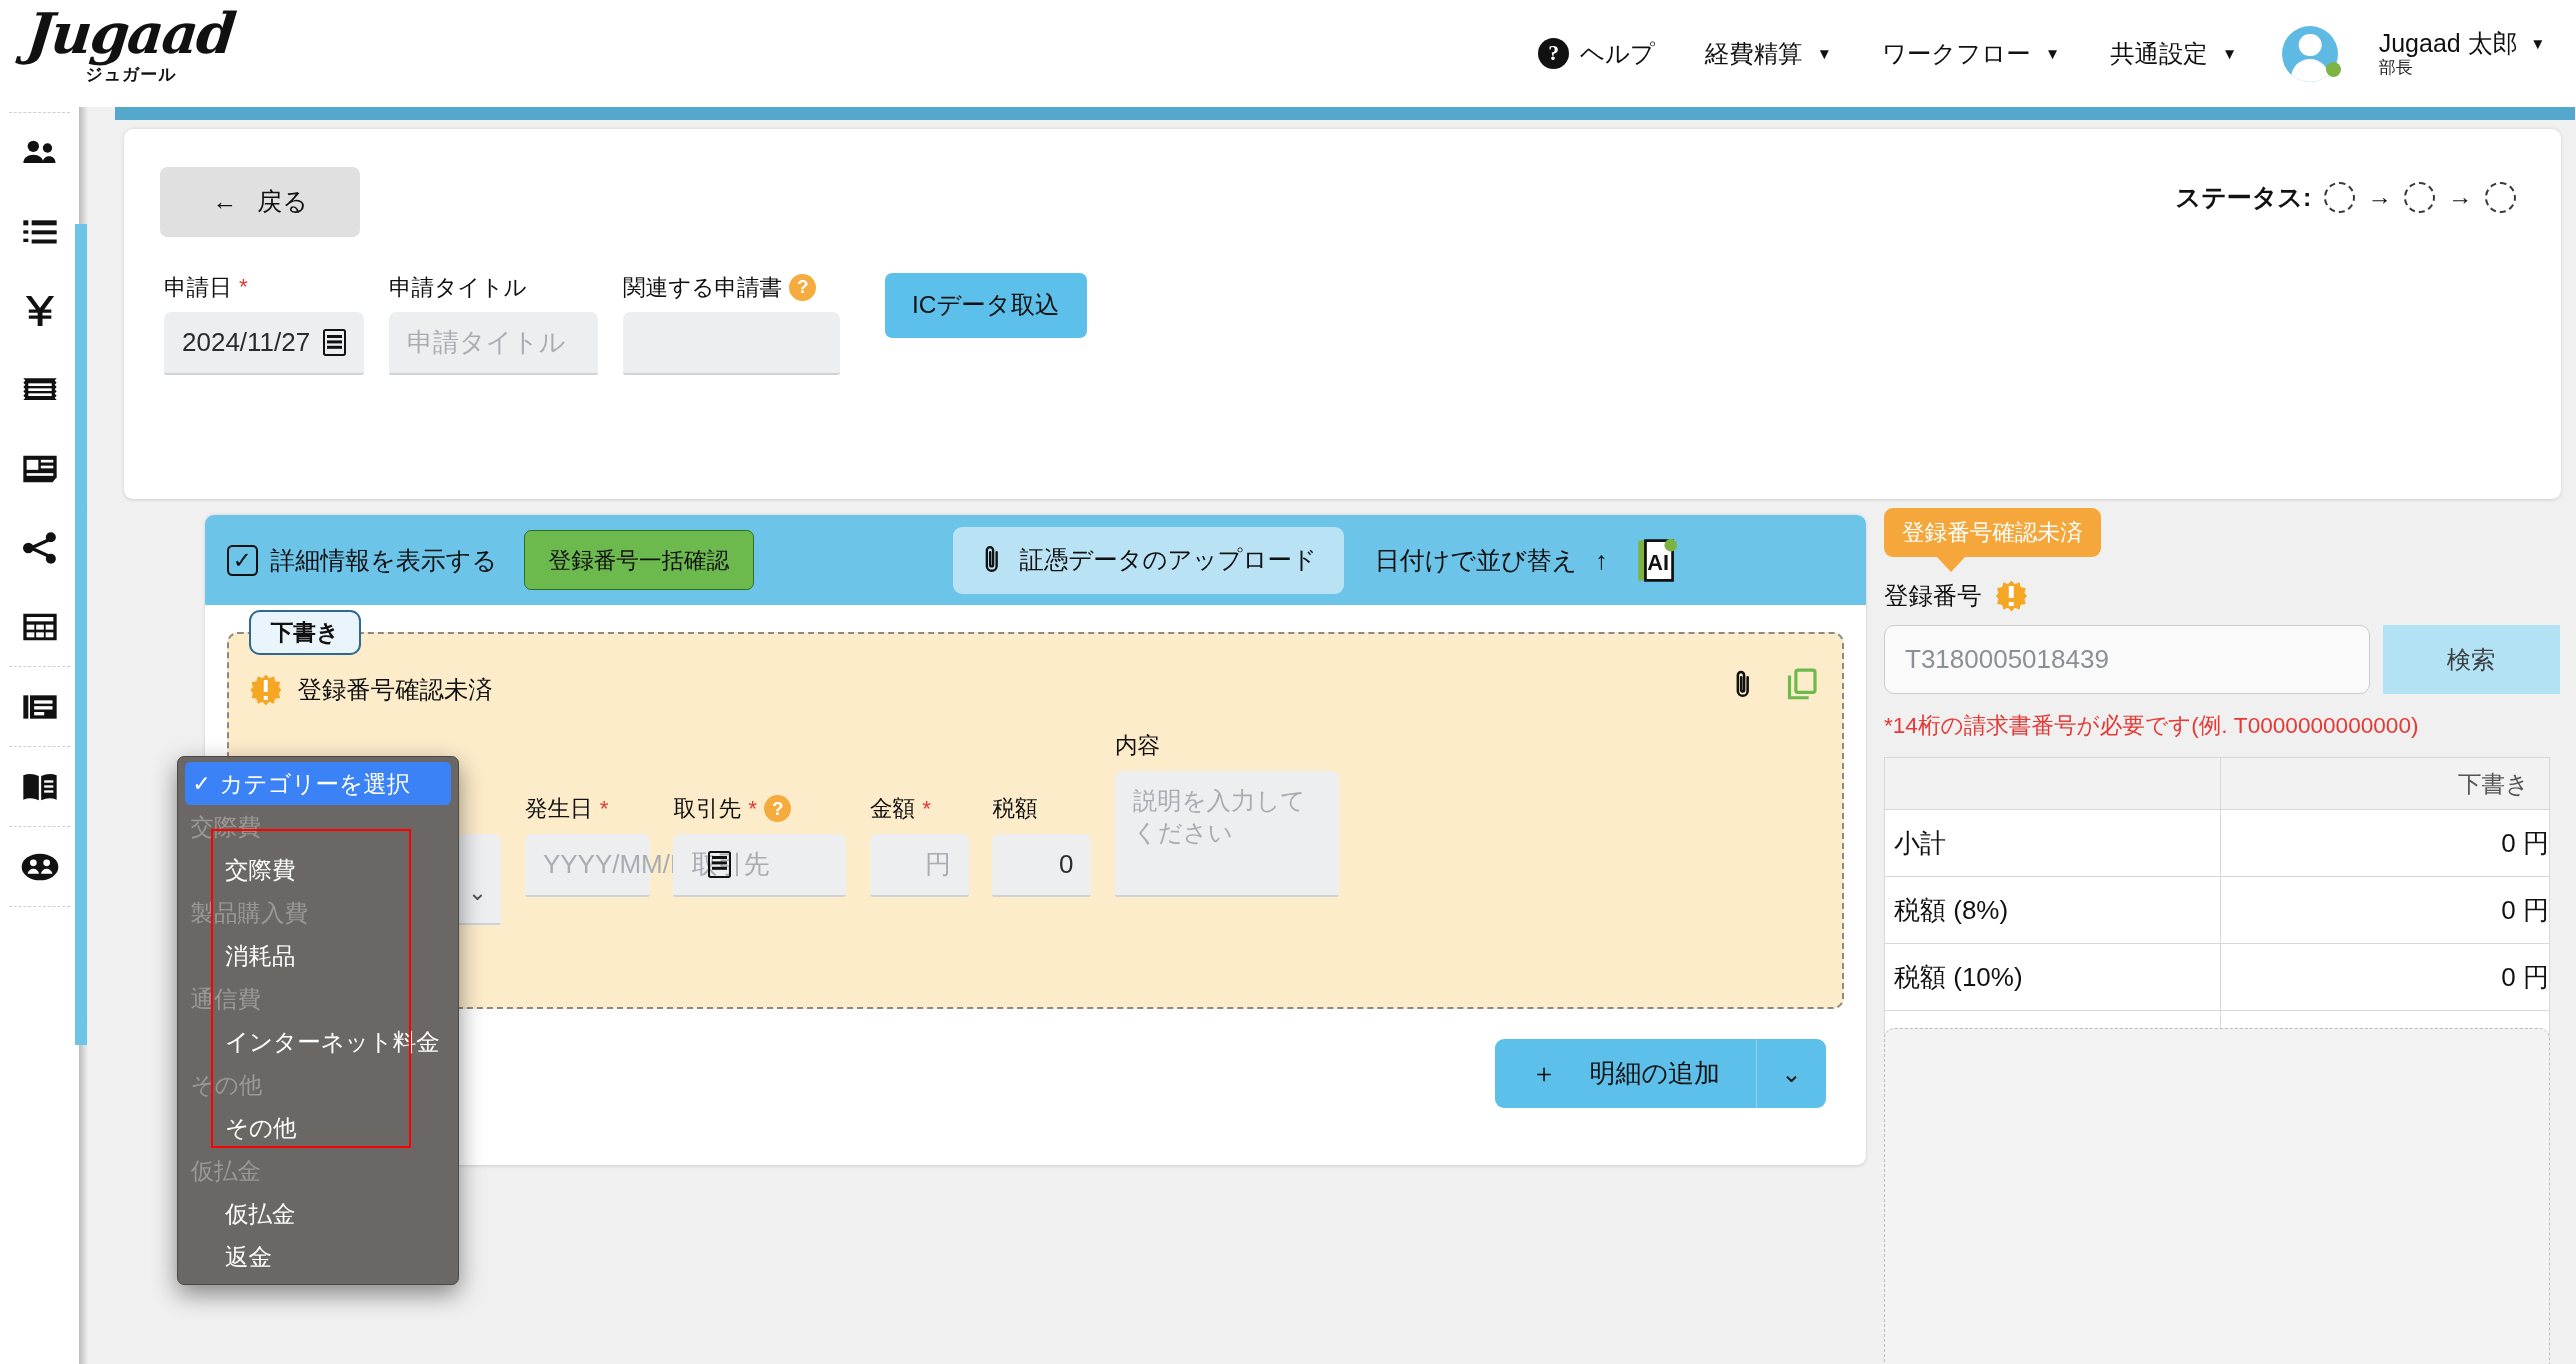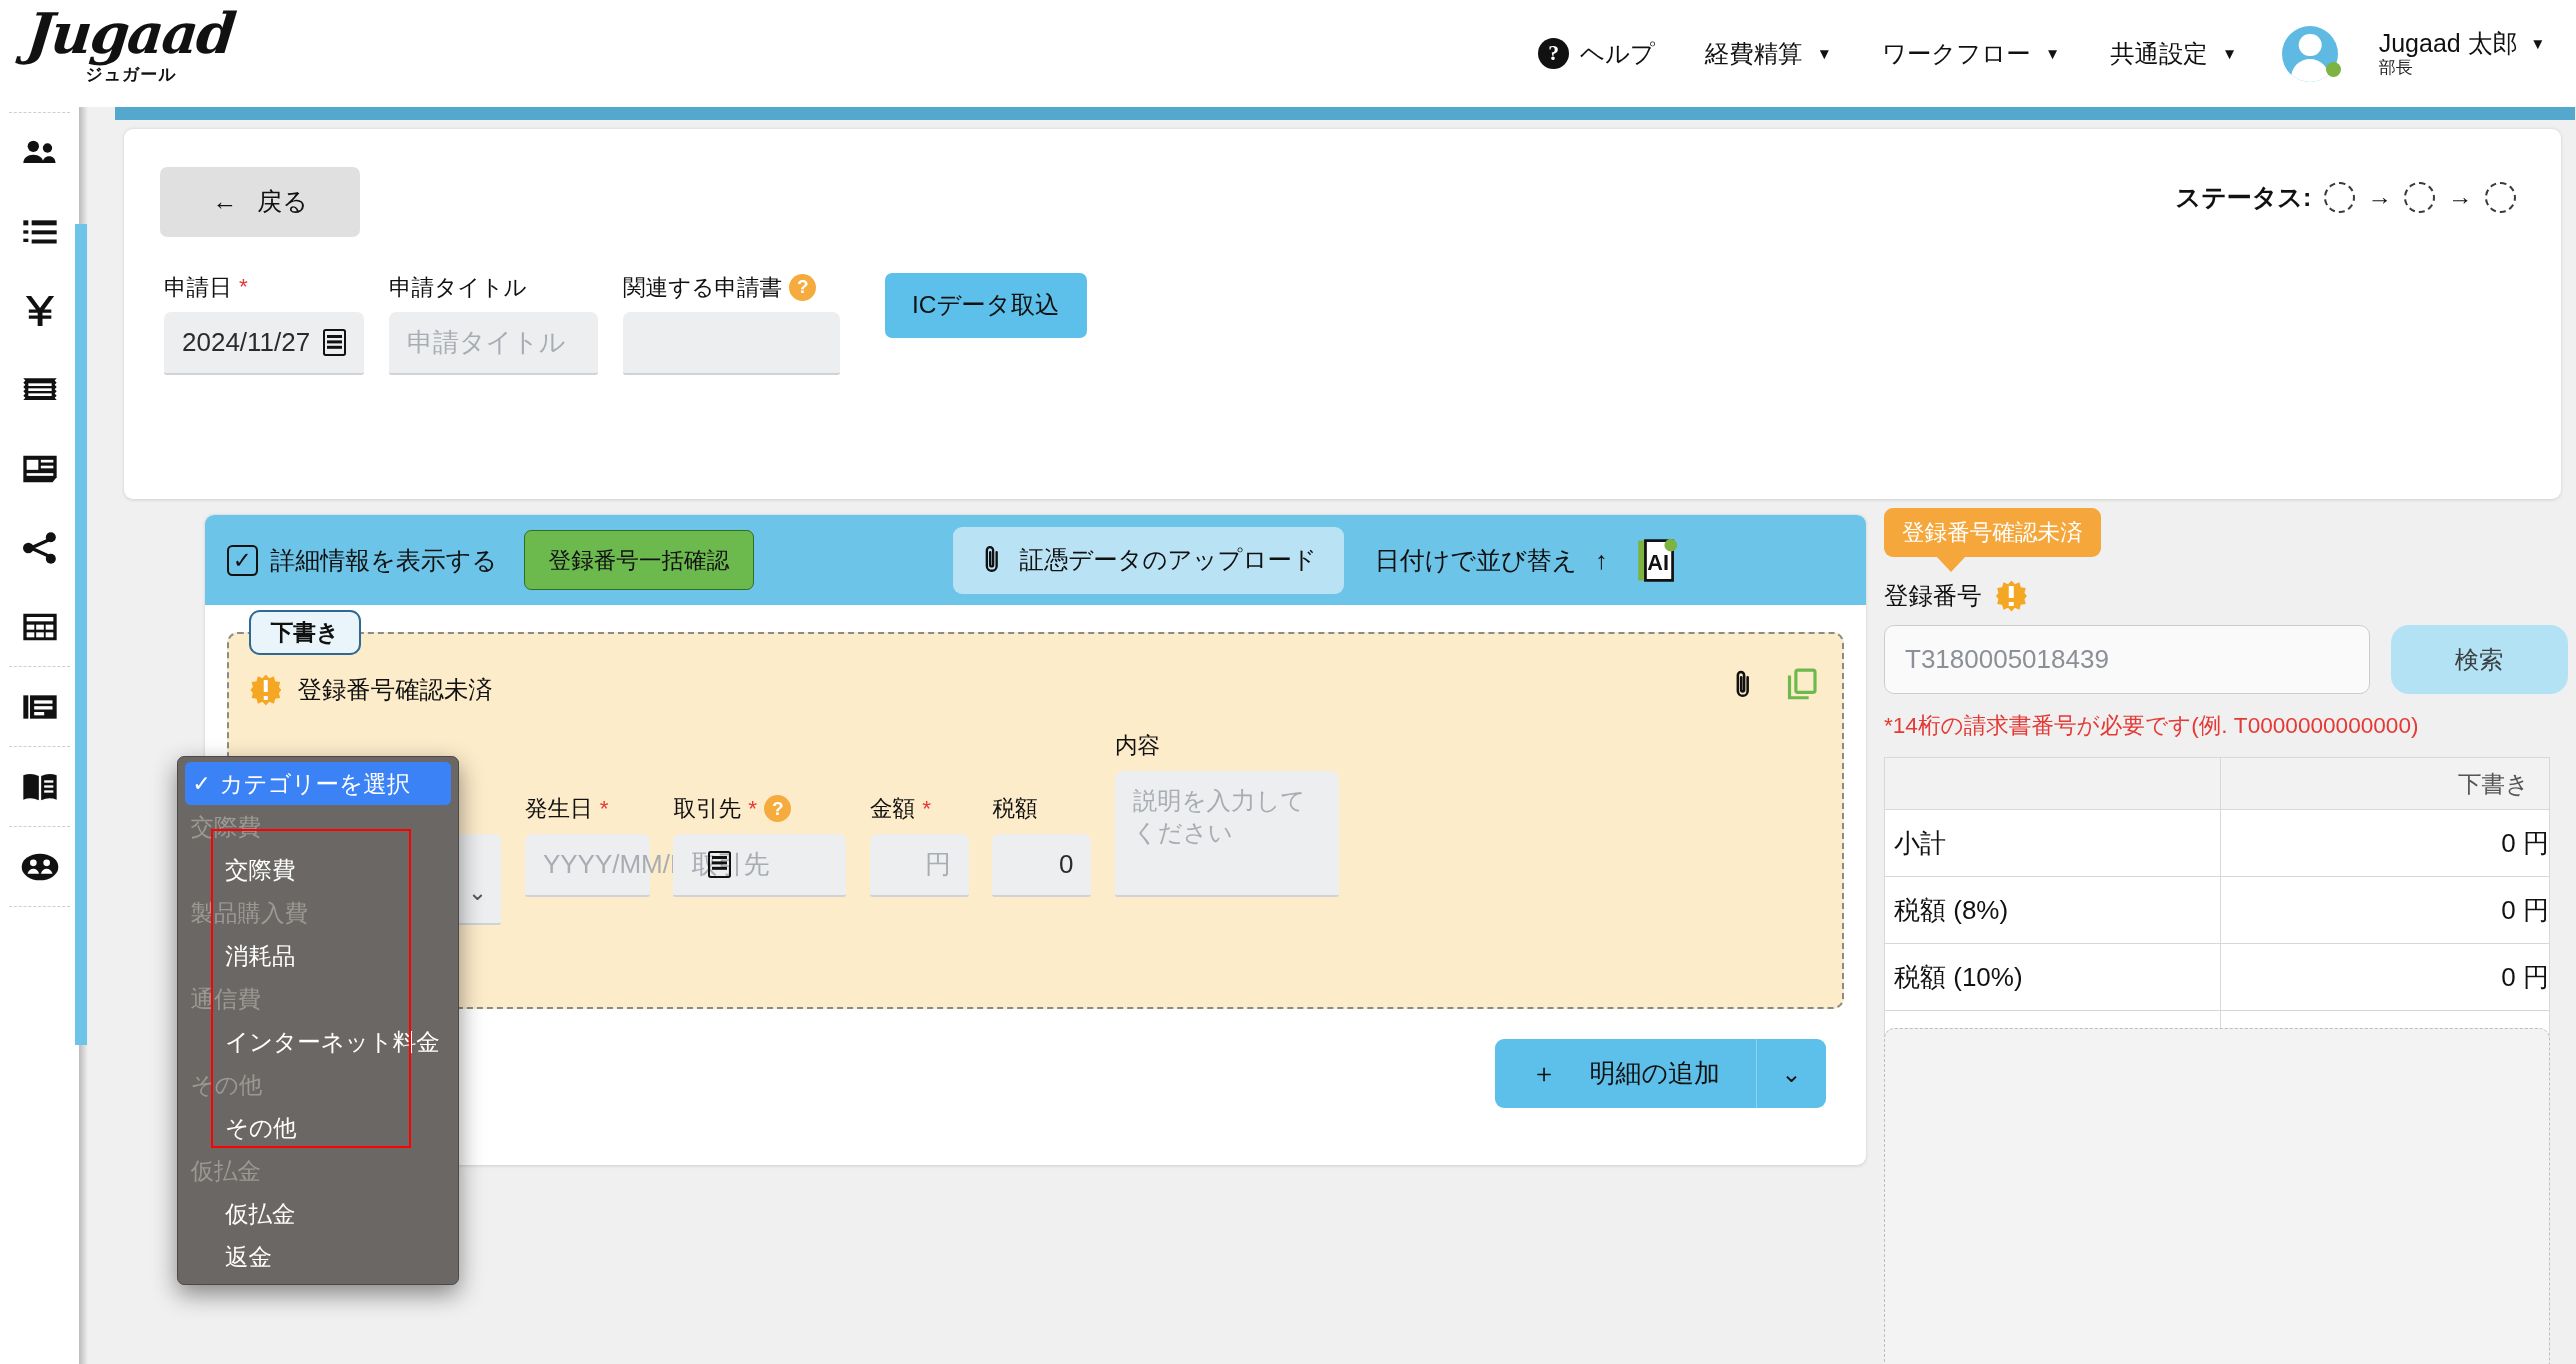--- a/index.html
+++ b/index.html
@@ -195,22 +195,22 @@
     content: ""; position: absolute; left: 52px; bottom: -15.3px; border-left: 15.3px solid transparent;
     border-right: 15.3px solid transparent; border-top: 16.2px solid #f5a73c;
   }
   .reg-label { position: absolute; left: 0; top: 65px; display: flex; align-items: center; gap: 14.4px; font-size: 24.4px; color: #111; }
   .reg-row { position: absolute; left: 0; top: 110px; display: flex; gap: 12.6px; }
   .reg-input {
     width: 486px; height: 69px; background: #fafafa; border: 1.8px solid #c9cdd2; border-radius: 10px;
     font-size: 26px; color: #8b9097; padding: 0 20px; display: flex; align-items: center; font-family: inherit;
   }
   .search-btn {
-    width: 177px; height: 69px; background: #b3e2f5; border: none; border-radius: 18px;
-    font-size: 24.4px; color: #3c4043; cursor: pointer; font-family: inherit; margin-left: 8px;
+    width: 177px; height: 69px; background: #b3e2f5; border: none; border-radius: 1px;
+    font-size: 24.4px; color: #3c4043; cursor: pointer; font-family: inherit;
   }
   .err-text { position: absolute; left: 0; top: 195px; font-size: 22.6px; color: #e53935; }
 
   .sum-table { position: absolute; left: 0; top: 242px; width: 666px; border-collapse: collapse; background: #fff; }
   .sum-table th, .sum-table td { border: 0.9px solid #d8d8d8; font-weight: normal; }
   .sum-table th { background: #f2f2f2; height: 52px; text-align: right; padding-right: 20px; font-size: 23.5px; color: #555; }
   .sum-table td { height: 67px; font-size: 26px; color: #111; }
   .sum-table td.lbl { padding-left: 9px; text-align: left; width: 336px; }
   .sum-table td.val { text-align: right; }
   .sum-table tr.total td { font-weight: 700; }

